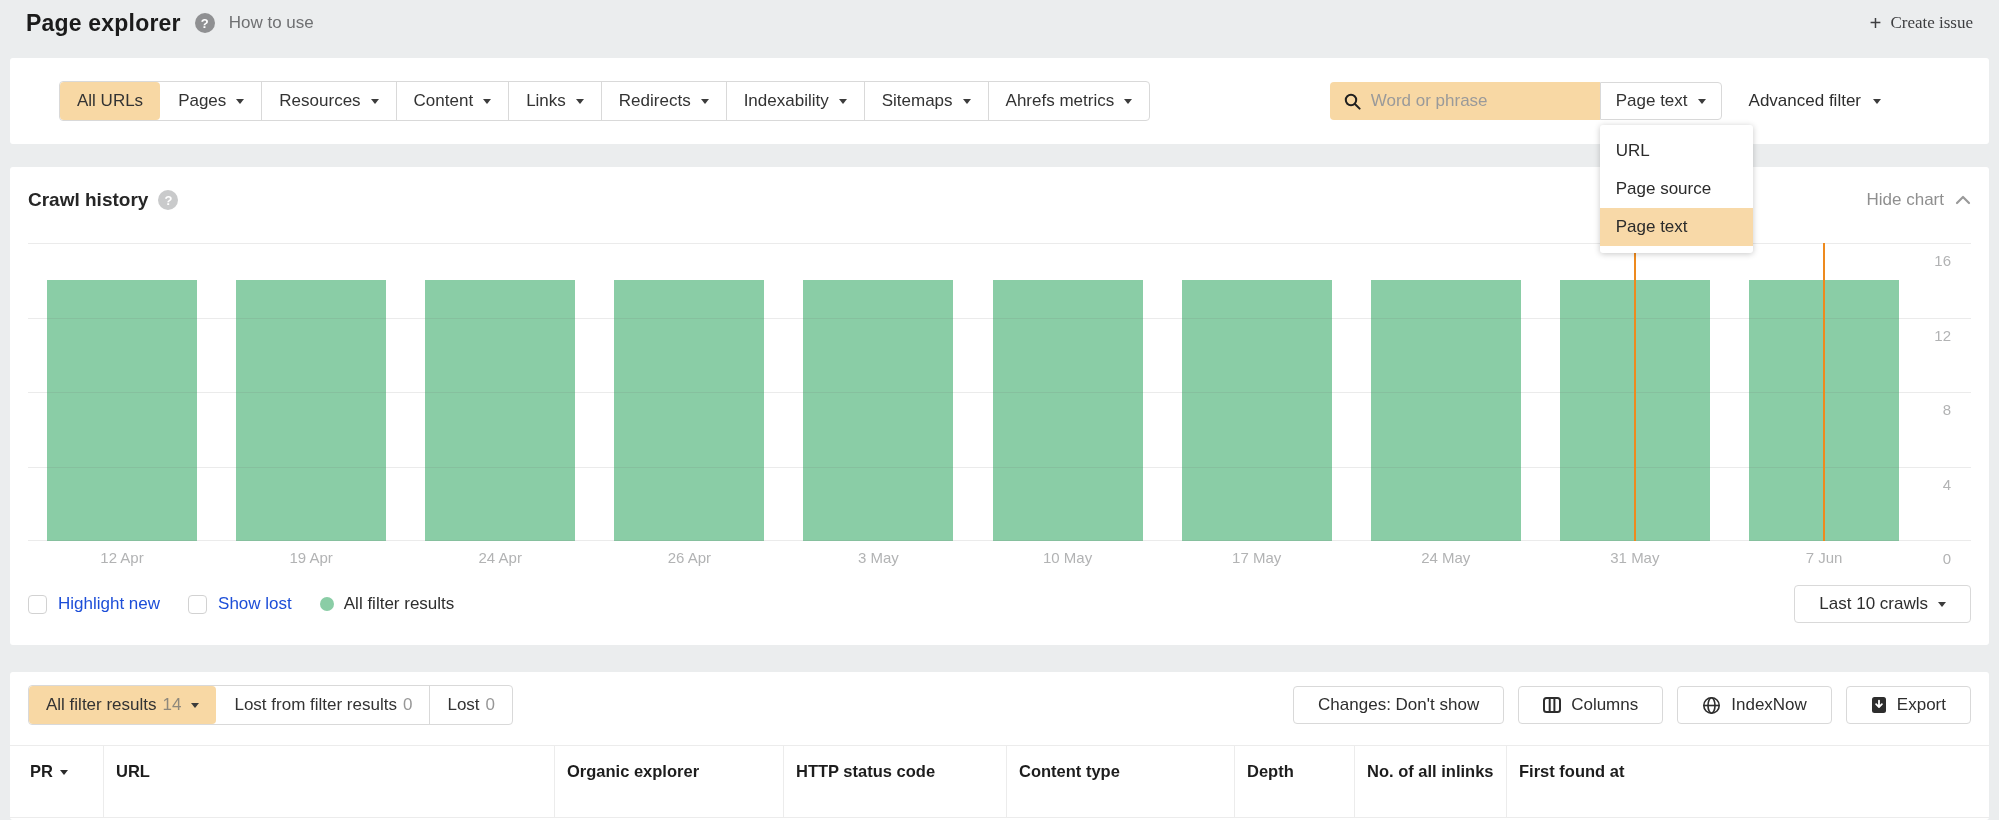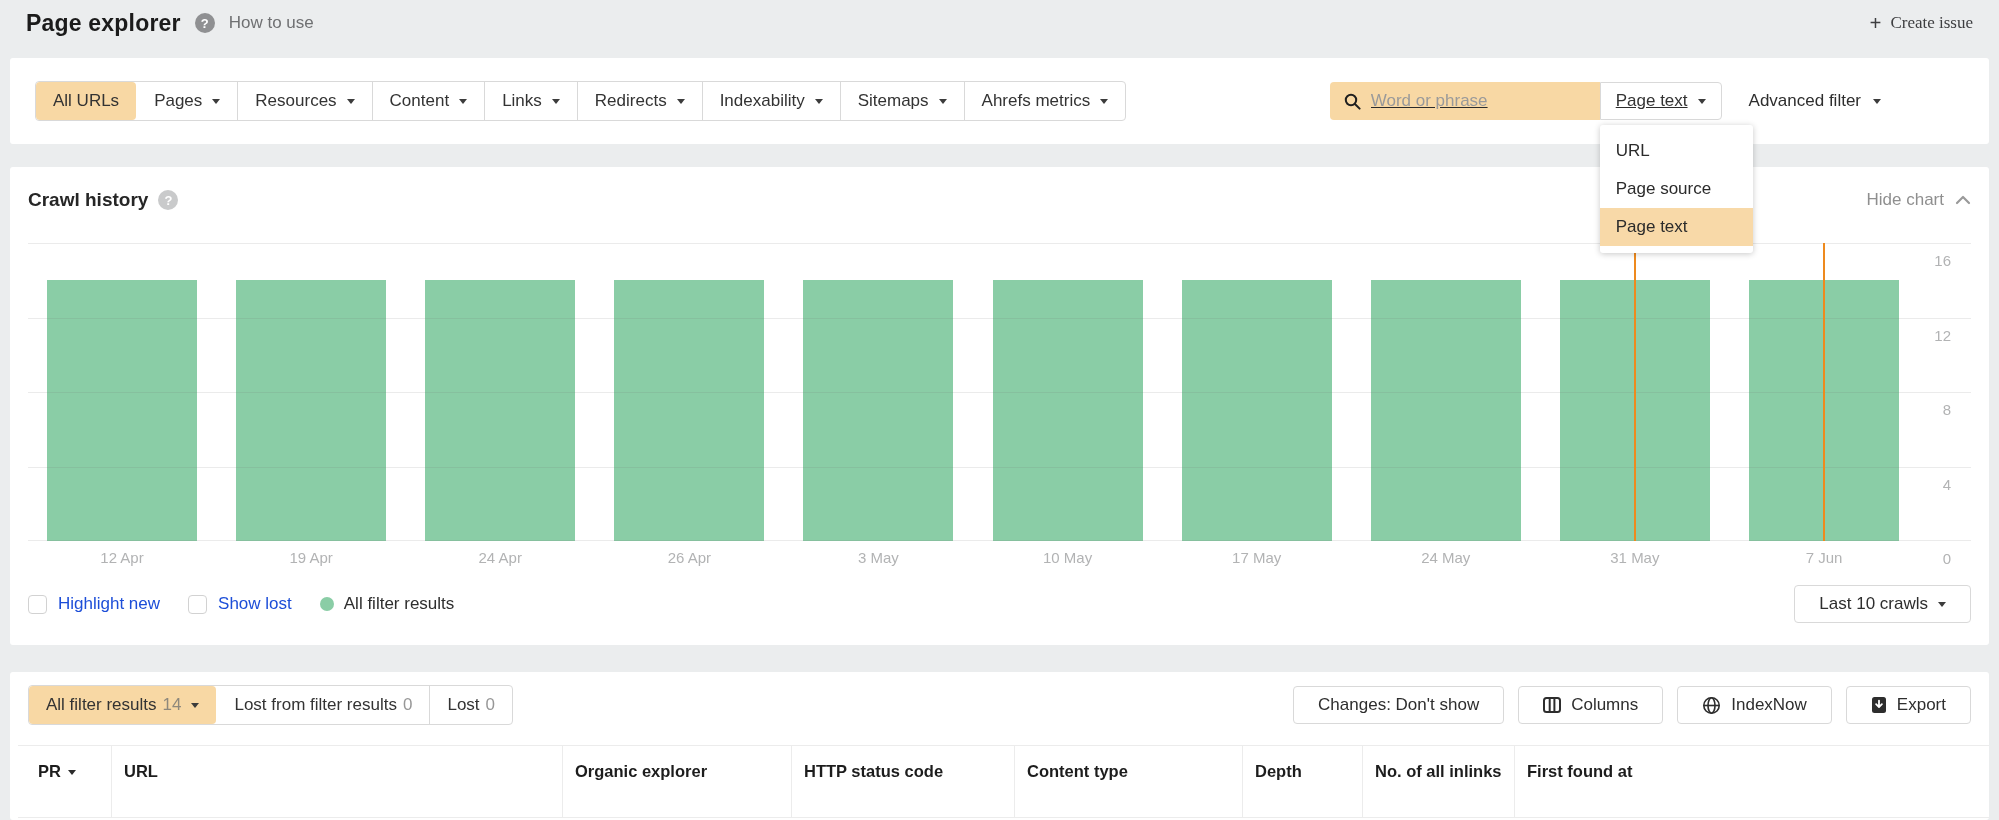--- a/index.html
+++ b/index.html
@@ -25,21 +25,21 @@
   }
   .help-badge::before { content:"?"; }
   .help-badge.light { background:#c9cacb; }
   .howto { font-size:17px; color:#6f7072; }
   .create-issue { display:flex; align-items:center; gap:9px; font-size:17px; color:#3d3e40; cursor:pointer;font-family:Liberation Serif, serif; }
   .plus-icon { font-size:21px; line-height:1; color:#3d3e40; font-weight:bold; }
   .plus-icon::before { content:"+"; }
 
   
   .panel { position:absolute; left:10px; width:1979px; background:#fff; border-radius:3px; }
-  .filter-panel { top:58px; height:86px; z-index:40; }
+  .filter-panel { top:58px; height:86px; z-index:40;padding-left:24px; }
   .chart-panel  { top:167px; height:478px; }
   .table-panel  { top:672px; height:148px; }
 
   
   .filter-row {
     display:flex; align-items:center; height:100%;
     padding:0 108px 0 25px;
   }
   .tab-group {
     display:inline-flex; align-items:stretch;
@@ -54,21 +54,21 @@
   .tab-item.active { background:#f8d8a4; border-radius:4px; border-left-color:transparent; }
   .tab-item.active + .tab-item { border-left-color:transparent; }
   .caret {
     display:inline-block; width:0; height:0; margin-left:10px;
     border-left:4.5px solid transparent; border-right:4.5px solid transparent;
     border-top:5.5px solid #3c3c3c;
   }
   .count { margin-left:6px; color:#8e887c; }
   .tab-item:not(.active) .count { color:#979797; }
 
-  .search-group { display:flex; align-items:stretch; margin-left:auto; position:relative;text-decoration:underline; }
+  .search-group { display:flex; align-items:stretch; margin-left:auto; position:relative; }
   .search-box {
     display:flex; align-items:center; gap:10px;
     width:270px; height:38px; padding:0 14px;
     background:#f8d8a4; border-radius:4px 0 0 4px;
   }
   .search-box input {
     border:none; outline:none; background:transparent;
     font-family:"Liberation Sans", sans-serif; font-size:17px; color:#333; width:100%;
   }
   .search-box input::placeholder { color:#9a9a9a; opacity:1; }
@@ -137,21 +137,21 @@
   }
 
   
   .table-controls {
     position:absolute; left:18px; right:18px; top:14px; height:38px;
     display:flex; align-items:center; justify-content:space-between;
   }
   .right-buttons { display:flex; align-items:center; gap:14px; }
   .right-buttons .outline-btn { gap:10px; }
   .thead {
-    position:absolute; left:8px; right:0; top:73px; height:73px;
+    position:absolute; left:0; right:0; top:73px; height:73px;
     display:grid; grid-template-columns:93px 451px 229px 223px 228px 120px 152px 227px 1fr;
     border-top:1px solid #ececec; border-bottom:1px solid #ececec;
   }
   .th {
     padding:14px 10px 0 12px; border-left:1px solid #ececec;
     font-size:16.5px; font-weight:bold; color:#1d1d1d; line-height:1.35;
   }
   .th:first-child { border-left:none; padding-left:20px; }
   .sort-caret {
     display:inline-block; width:0; height:0; margin-left:7px;

